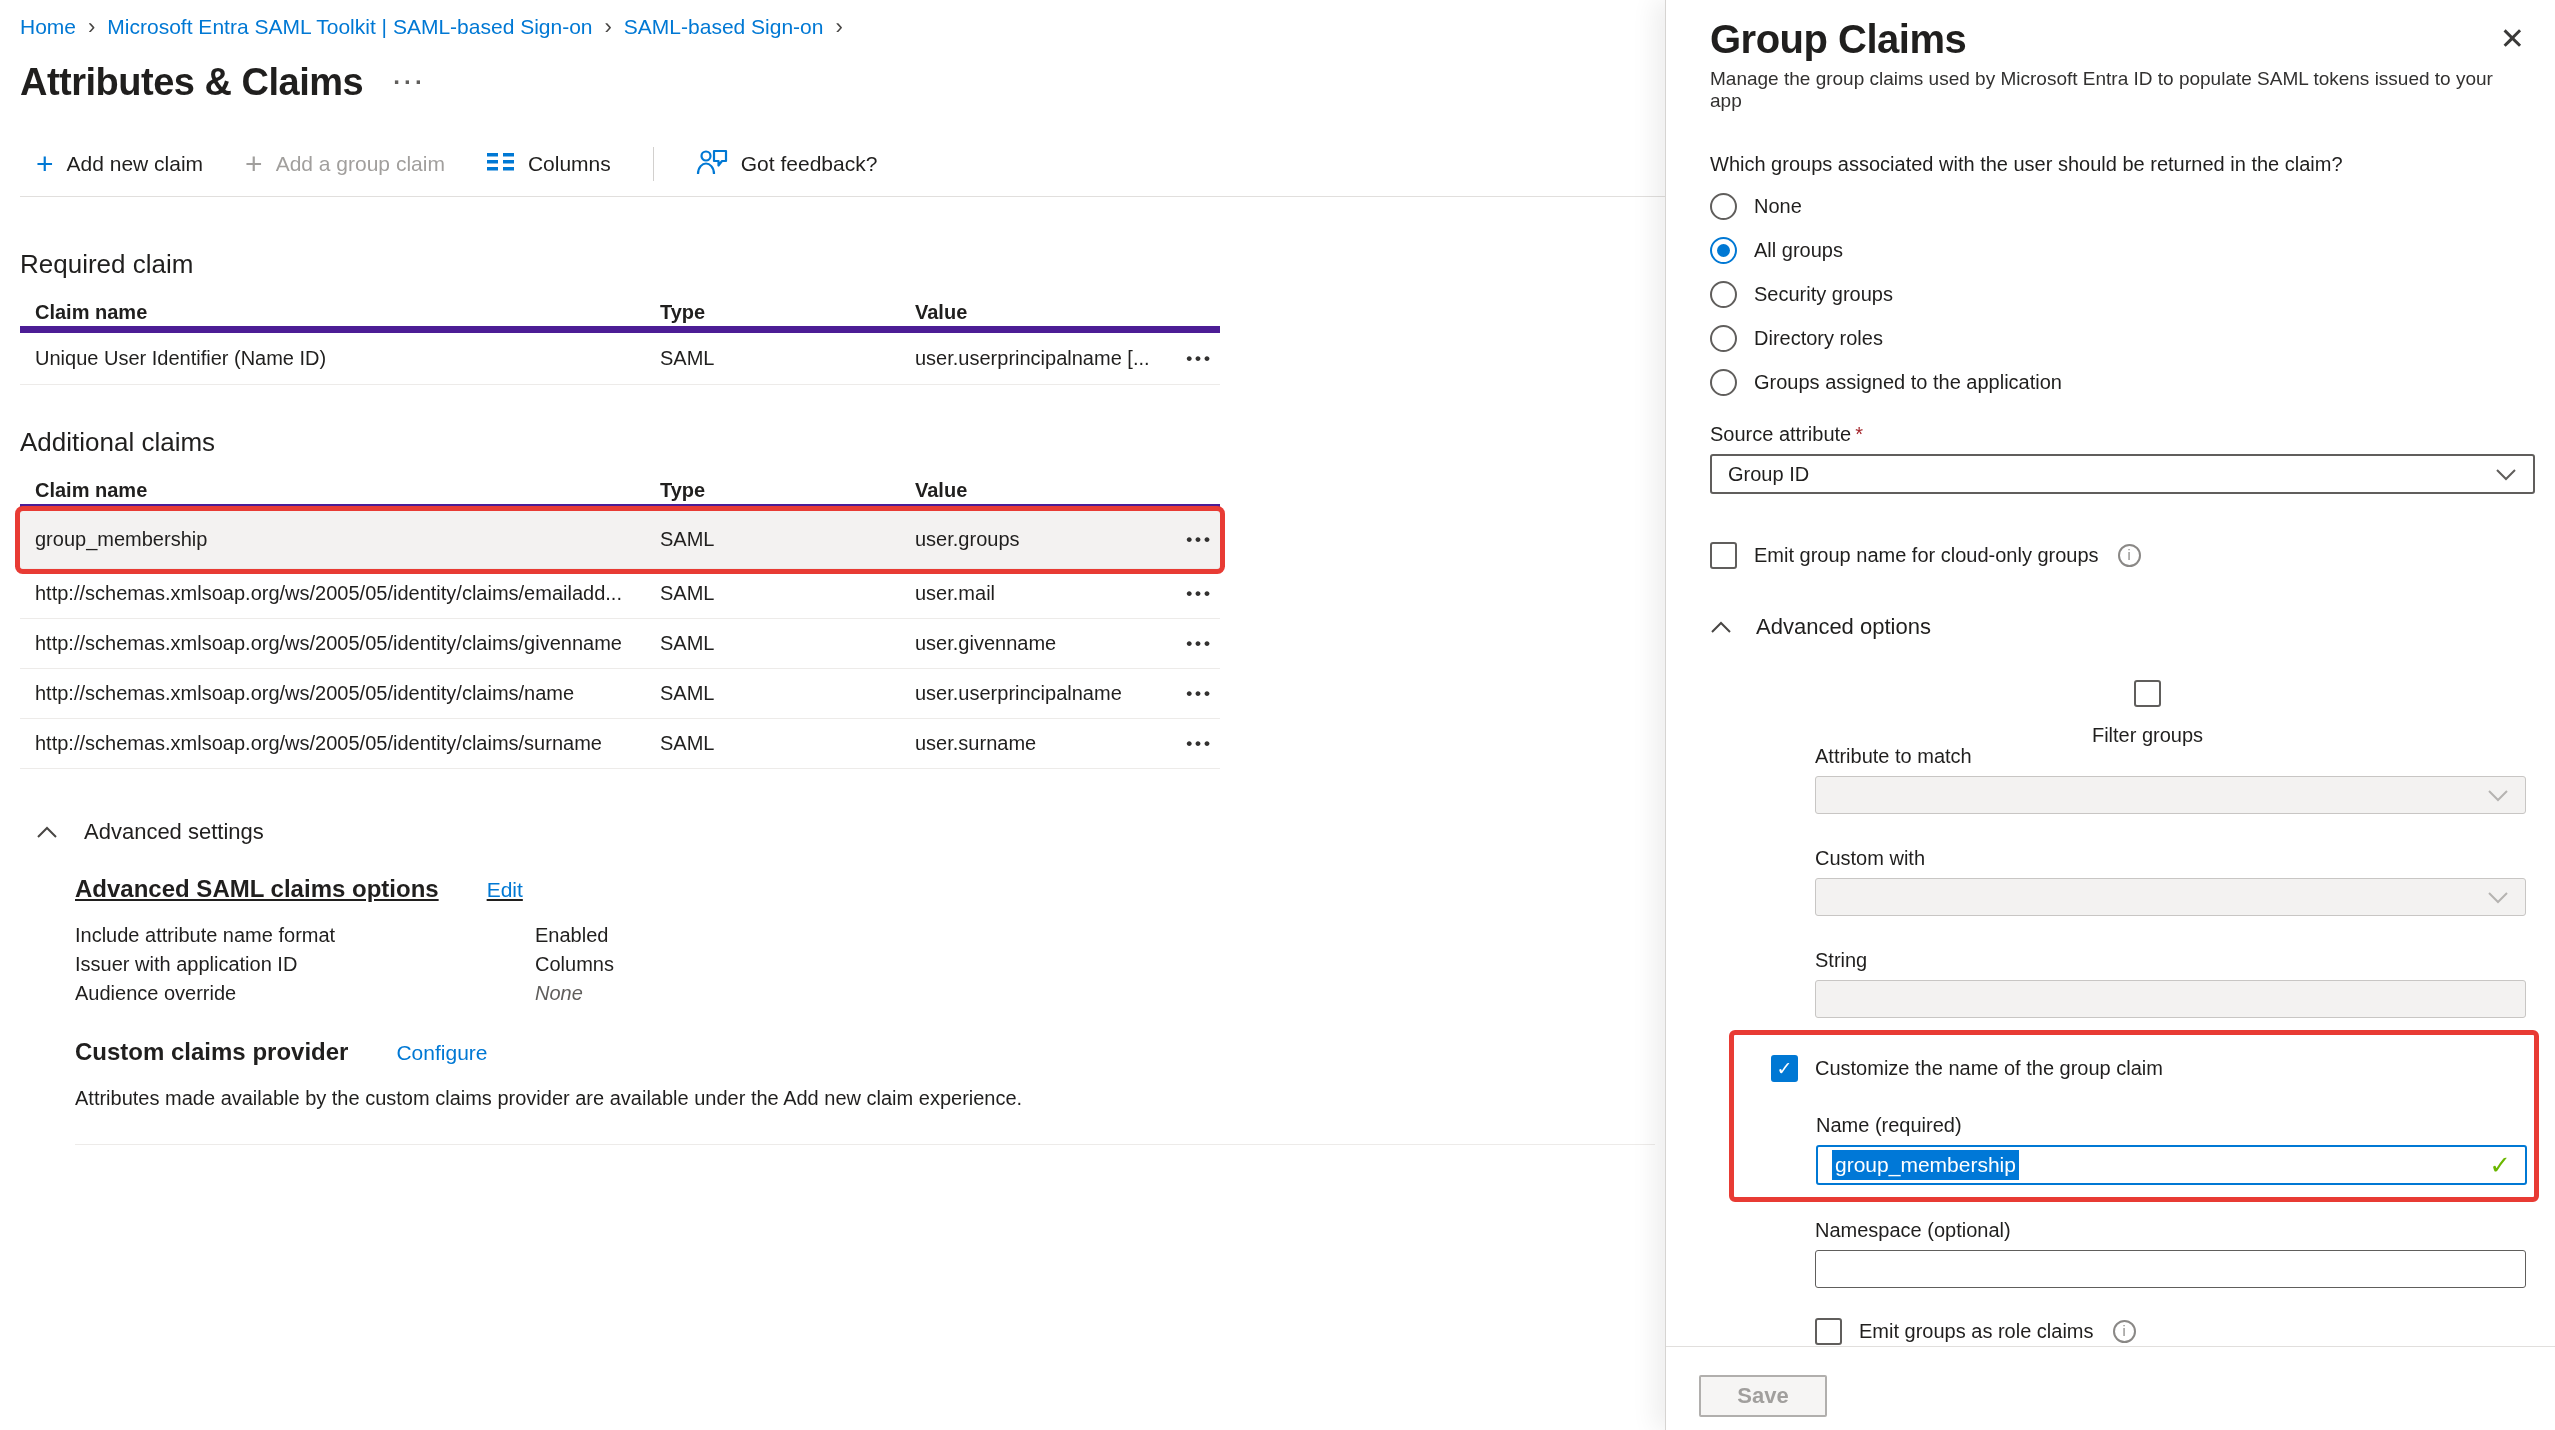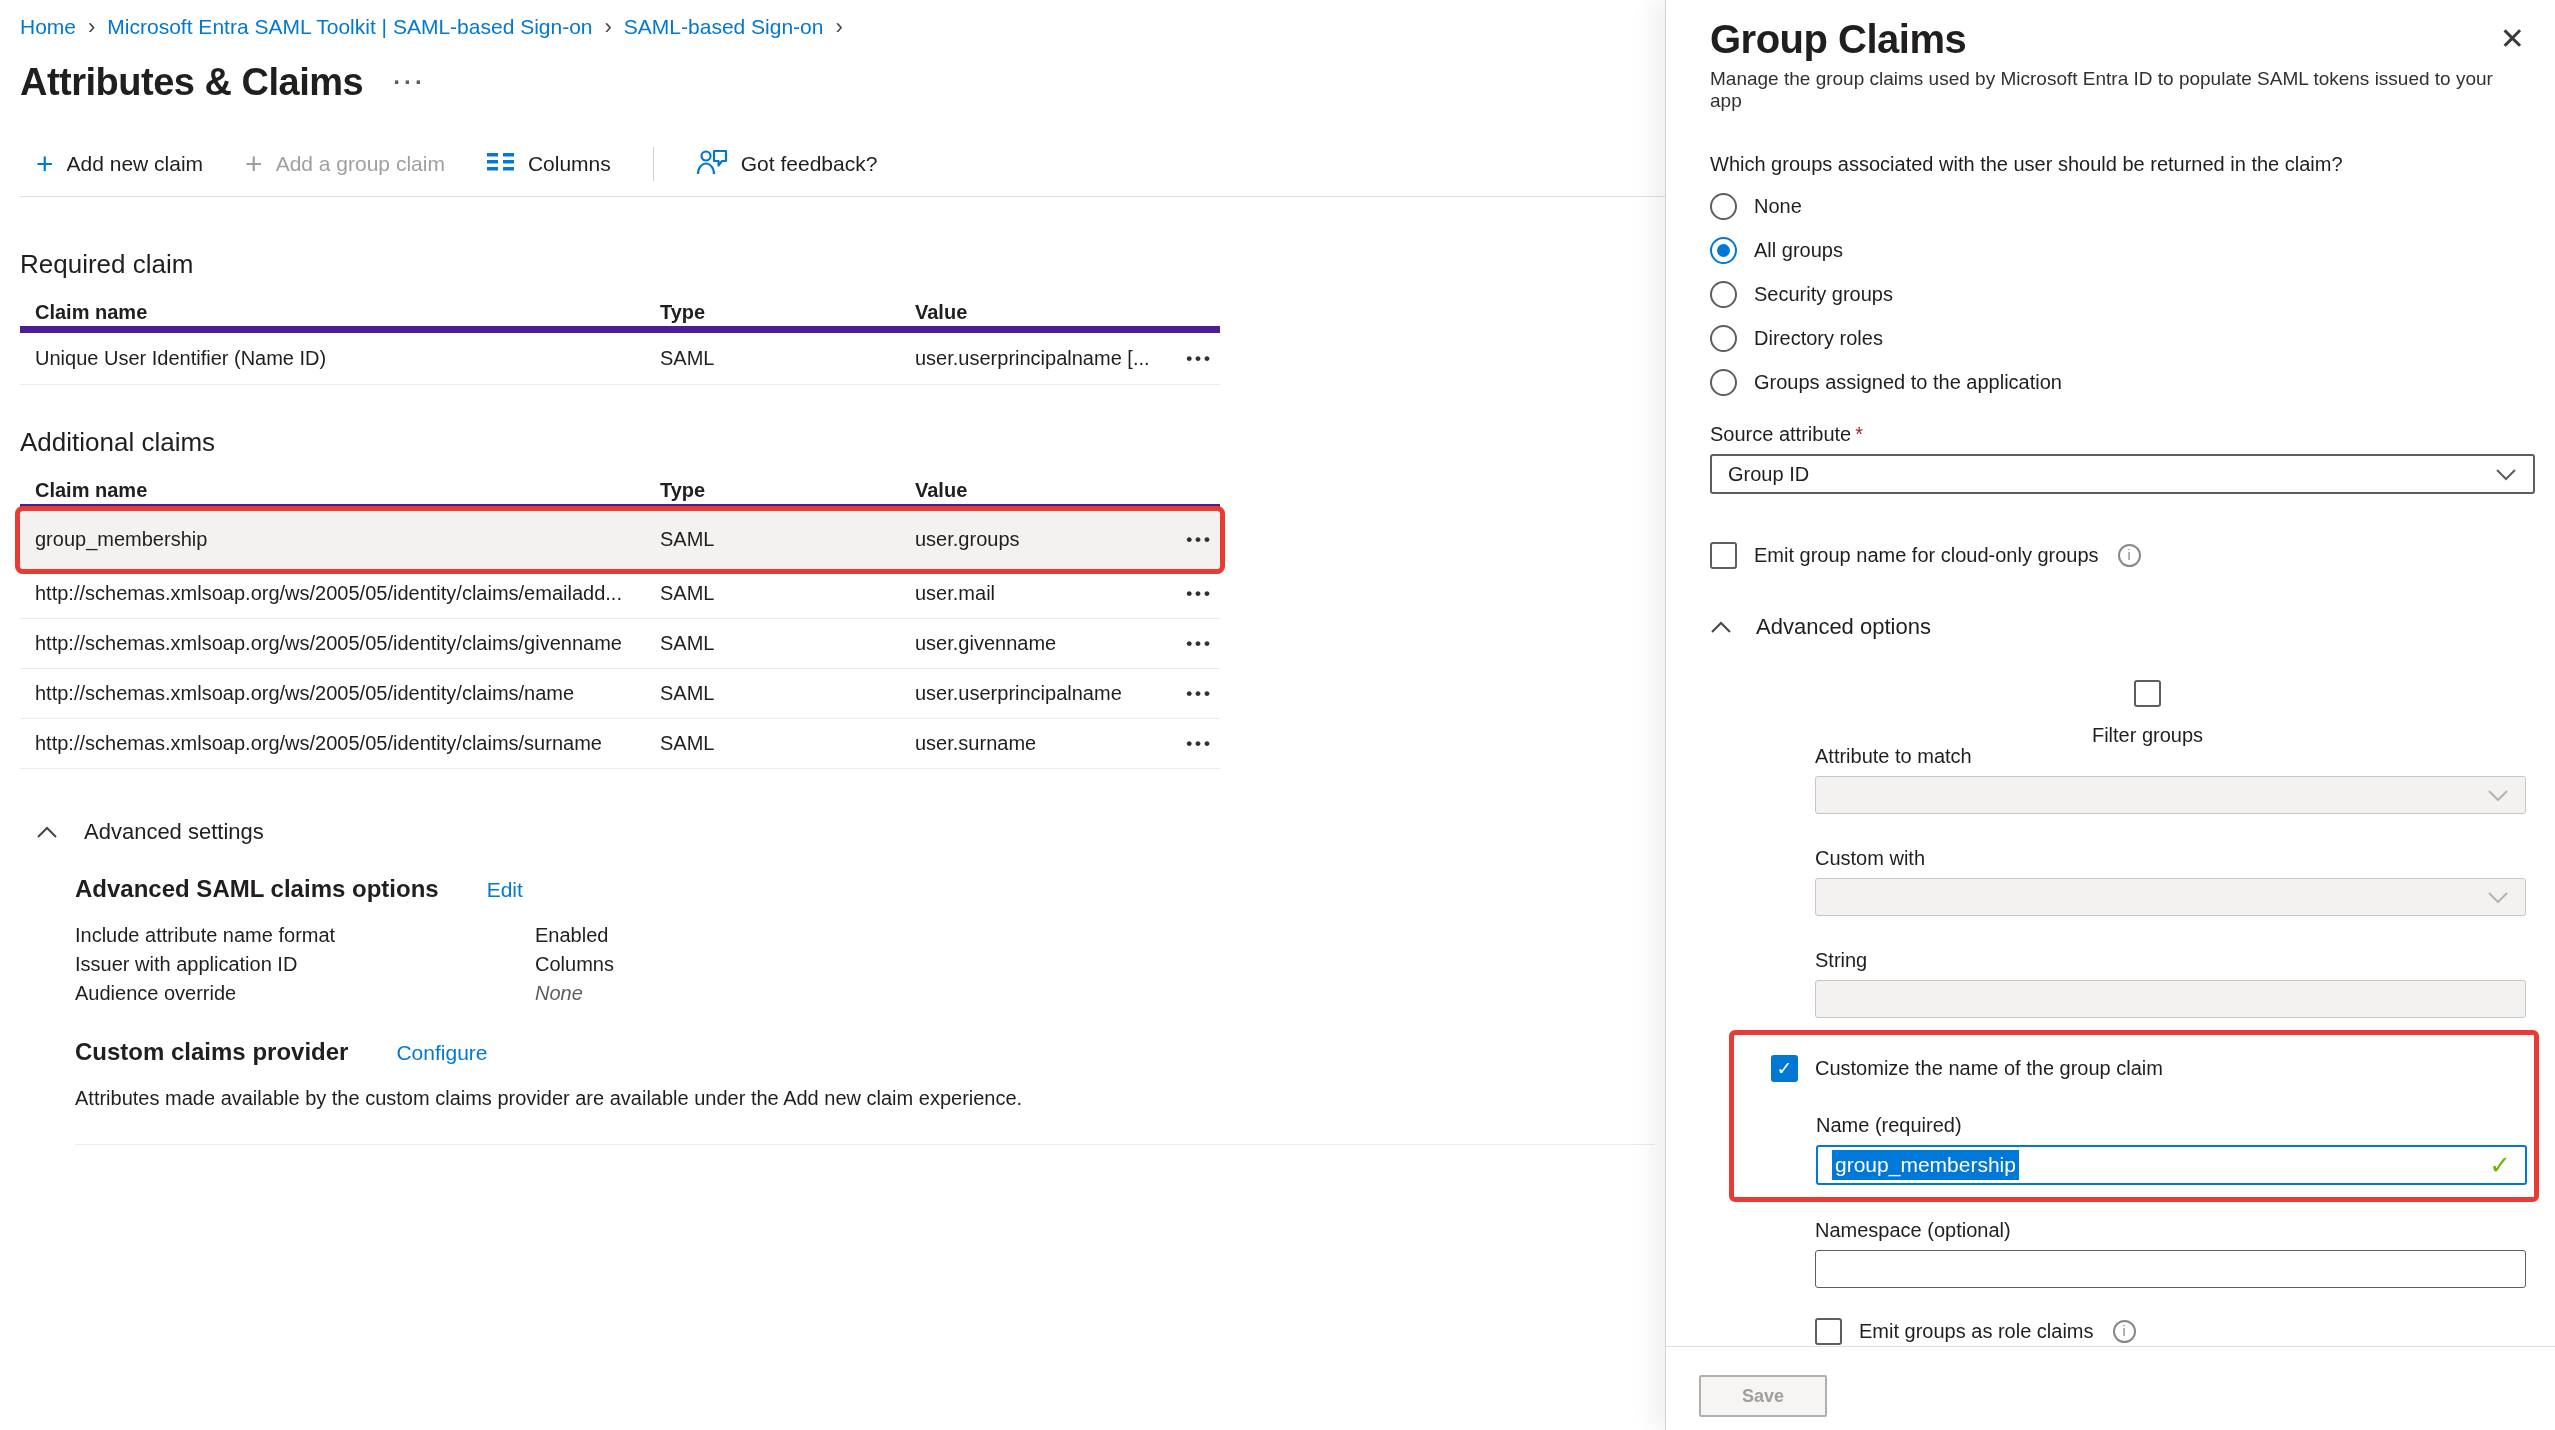--- a/index.html
+++ b/index.html
@@ -46,21 +46,21 @@
   .row-menu { justify-self:end; padding-right:22px; color:#323130; font-weight:700; font-size:17px; letter-spacing:3px; cursor:pointer; }
   .t-row.highlighted {
     background:#f3f2f1; height:58px; position:relative;
     box-shadow:0 0 0 5px #e83b34; border-radius:3px; z-index:2;
   }
 
   .adv-header { margin-top:46px; display:flex; align-items:center; gap:26px; height:34px; font-size:22px; cursor:pointer; }
   .adv-header .chev { margin-left:16px; }
   .adv-content { margin-left:55px; }
   .subhead-row { display:flex; align-items:baseline; gap:48px; }
-  .saml-opts-row { margin-top:26px; }
+  .saml-opts-row { margin-top:26px;text-decoration:underline; }
   .subhead { font-size:24px; font-weight:700; color:#201f1e; }
   .link { color:#0078d4; font-size:21px; text-decoration:none; cursor:pointer; }
   .kv { margin-top:18px; font-size:20px; }
   .kv-row { display:flex; line-height:29px; }
   .kv-label { width:460px; }
   .kv-value.italic { font-style:italic; color:#605e5c; }
   .ccp-row { margin-top:30px; }
   .ccp-desc { margin-top:20px; font-size:20px; line-height:24px; color:#201f1e; }
   .main-divider { margin-top:34px; margin-left:55px; width:1580px; height:1px; background:#edebe9; }
 
@@ -128,21 +128,21 @@
   }
   .selected-text { background:#0078d7; color:#fff; font-size:21px; padding:3px 3px; font-weight:400; }
   .valid-check { color:#6bb700; font-size:26px; font-weight:700; }
 
   .lbl-ns { margin-top:16px; }
   .cb-emitroles { margin-top:26px; height:34px; }
 
   .panel-footer { height:84px; border-top:1px solid #e1dfdd; padding:28px 0 0 33px; }
   .save-btn {
     width:128px; height:42px; background:#f6f5f4; border:2px solid #b1afad; border-radius:2px;
-    color:#a19f9d; font-size:18px; font-weight:600; font-family:inherit; cursor:default;
+    color:#a19f9d; font-size:22px; font-weight:600; font-family:inherit; cursor:default;
   }
 
   .chev svg, .chev-down svg { display:block; }
 </style>
 </head>
 <body>
 
 <div class="app">
 
   <div class="main">

